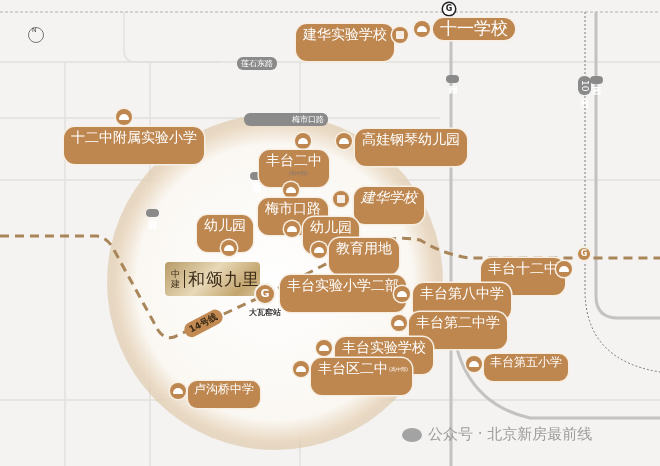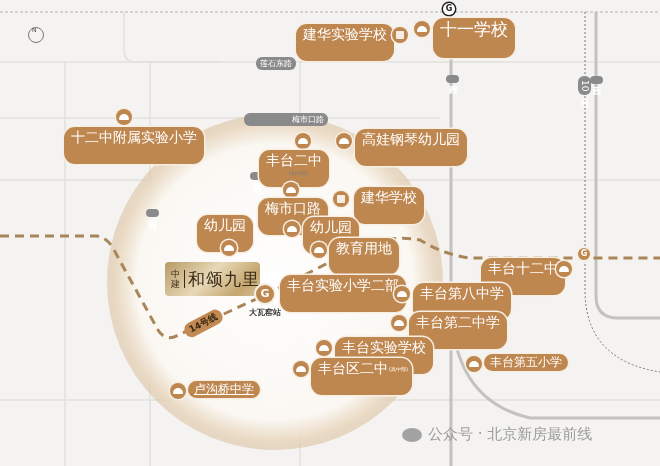--- a/index.html
+++ b/index.html
@@ -1,21 +1,21 @@
 <!DOCTYPE html>
 <html><head>
 <meta charset="utf-8">
 <style>
   html,body{margin:0;padding:0;}
   body{width:660px;height:466px;overflow:hidden;background:#f4f3f1;font-family:"DejaVu Sans","Liberation Sans",sans-serif;}
   .map{position:relative;width:660px;height:466px;background:#f4f3f1;overflow:hidden;}
   .abs{position:absolute;}
   svg.layer{position:absolute;left:0;top:0;}
   .pill{position:absolute;background:#bf8750;color:#fff;border-radius:11px;height:37px;line-height:20px;padding:0 7px;font-size:14px;white-space:nowrap;box-shadow:0 0 0 1.5px #f7efe4;}
-  .pill.sm{font-size:12px;height:17px;line-height:17px;border-radius:9px;padding:0 6px;}
+  .pill.sm{font-size:12px;height:27px;line-height:17px;border-radius:9px;padding:0 6px;}
   .road{position:absolute;background:#8a8a8a;color:#fff;font-size:8px;border-radius:6px;padding:1px 4px;white-space:nowrap;}
   .road.v{writing-mode:vertical-rl;padding:4px 1px;line-height:11px;font-size:9px;}
   .ico{position:absolute;width:16px;height:16px;border-radius:50%;background:#bf8750;box-shadow:0 0 0 1.5px #f7efe4;}
   .ico .cap{position:absolute;left:3px;top:5px;width:10px;height:6px;background:#fff;border-radius:5px 5px 1px 1px;}
   .ico.book .cap{border-radius:1px;left:4px;top:4px;width:8px;height:8px;background:#f6eee4;}
   .station{position:absolute;width:18px;height:18px;border-radius:50%;background:#bf8750;box-shadow:0 0 0 2px #f6efe6;color:#fff;font-size:11px;line-height:18px;text-align:center;font-weight:bold;}
   .brand{position:absolute;left:165px;top:262px;width:95px;height:34px;border-radius:4px;background:linear-gradient(135deg,#b79a66,#e8d9b8 45%,#c3a56e 80%,#d8c49c);color:#3a2a18;}
   .brand .small{position:absolute;left:6px;top:7px;font-size:9px;line-height:10px;width:10px;}
   .brand .bar{position:absolute;left:19px;top:8px;width:1px;height:18px;background:#3a2a18;}
   .brand .name{position:absolute;left:23px;top:6px;font-size:17px;font-family:"DejaVu Serif","Liberation Serif",serif;letter-spacing:1px;text-align:right;}
@@ -63,38 +63,38 @@
     </g>
 
     <path d="M585 12 V290 Q585 360 660 372" stroke="#7a7a7a" stroke-width="1" stroke-dasharray="2,2" fill="none"></path>
 
     <path d="M0 236 H97 Q108 238 114 250 L158 330 Q164 340 174 337 L265 295 L330 262 Q380 232 420 240 Q445 255 470 258 H660" stroke="#a9855a" stroke-width="3" stroke-dasharray="9,6" fill="none"></path>
   </svg>
 
   <div class="compass"></div>
   <div class="compass-n">N</div>
 
-  <div class="road" style="left:256px;top:57px;">莲石东路</div>
+  <div class="road" style="left:237px;top:57px;">莲石东路</div>
   <div class="road" style="left:244px;top:113px;padding-left:48px;">梅市口路</div>
   <div class="road v" style="left:250px;top:172px;">大瓦窑中路</div>
   <div class="road v" style="left:146px;top:209px;">张仪村路</div>
   <div class="road v" style="left:446px;top:75px;">西四环</div>
   <div class="road v" style="left:590px;top:76px;">西三环</div>
   <div class="road v" style="left:578px;top:76px;">10号线</div>
 
   <div class="station" style="left:443px;top:3px;width:12px;height:12px;line-height:12px;font-size:8px;background:#fff;color:#222;box-shadow:0 0 0 1.5px #222;">G</div>
 
   <div class="pill" style="left:296px;top:24px;">建华实验学校</div>
   <div class="ico book" style="left:392px;top:27px;">
       <span class="cap"></span>
     </div>
   <div class="ico" style="left:414px;top:21px;">
       <span class="cap"></span>
     </div>
-  <div class="pill" style="left:433px;top:18px;font-size:17px;height:40px;line-height:22px;">十一学校</div>
+  <div class="pill" style="left:433px;top:18px;font-size:17px;height:22px;line-height:22px;font-family:Liberation Serif, serif;">十一学校</div>
 
   <div class="ico" style="left:116px;top:109px;">
       <span class="cap"></span>
     </div>
   <div class="pill" style="left:64px;top:127px;">十二中附属实验小学</div>
 
   <div class="ico" style="left:295px;top:133px;">
       <span class="cap"></span>
     </div>
   <div class="ico" style="left:336px;top:133px;">
@@ -106,21 +106,21 @@
   <div class="abs" style="left:289px;top:170px;font-size:5px;color:#777;">(初中部)</div>
   <div class="ico" style="left:283px;top:182px;">
       <span class="cap"></span>
     </div>
 
   <div class="pill" style="left:258px;top:198px;">梅市口路</div>
 
   <div class="ico book" style="left:333px;top:191px;">
       <span class="cap"></span>
     </div>
-  <div class="pill" style="left:354px;top:187px;">建华学校</div>
+  <div class="pill" style="left:354px;top:187px;font-style:italic;">建华学校</div>
 
   <div class="pill" style="left:197px;top:215px;">幼儿园</div>
   <div class="ico" style="left:221px;top:240px;">
       <span class="cap"></span>
     </div>
 
   <div class="ico" style="left:284px;top:221px;">
       <span class="cap"></span>
     </div>
   <div class="pill" style="left:303px;top:217px;">幼儿园</div>
@@ -169,16 +169,16 @@
   <div class="pill" style="left:311px;top:358px;padding-right:24px;"><span>丰台区二中</span><span style="position:absolute;right:4px;top:1px;font-size:5px;">(高中部)</span></div>
 
   <div class="ico" style="left:466px;top:356px;">
       <span class="cap"></span>
     </div>
   <div class="pill sm" style="left:484px;top:354px;">丰台第五小学</div>
 
   <div class="ico" style="left:170px;top:383px;">
       <span class="cap"></span>
     </div>
-  <div class="pill sm" style="left:188px;top:381px;text-decoration:underline;">卢沟桥中学</div>
+  <div class="pill sm" style="left:188px;top:381px;">卢沟桥中学</div>
 
   <div class="watermark"><span class="wm-icon"></span><span>公众号 · 北京新房最前线</span></div>
 </div>
 
 </body></html>

